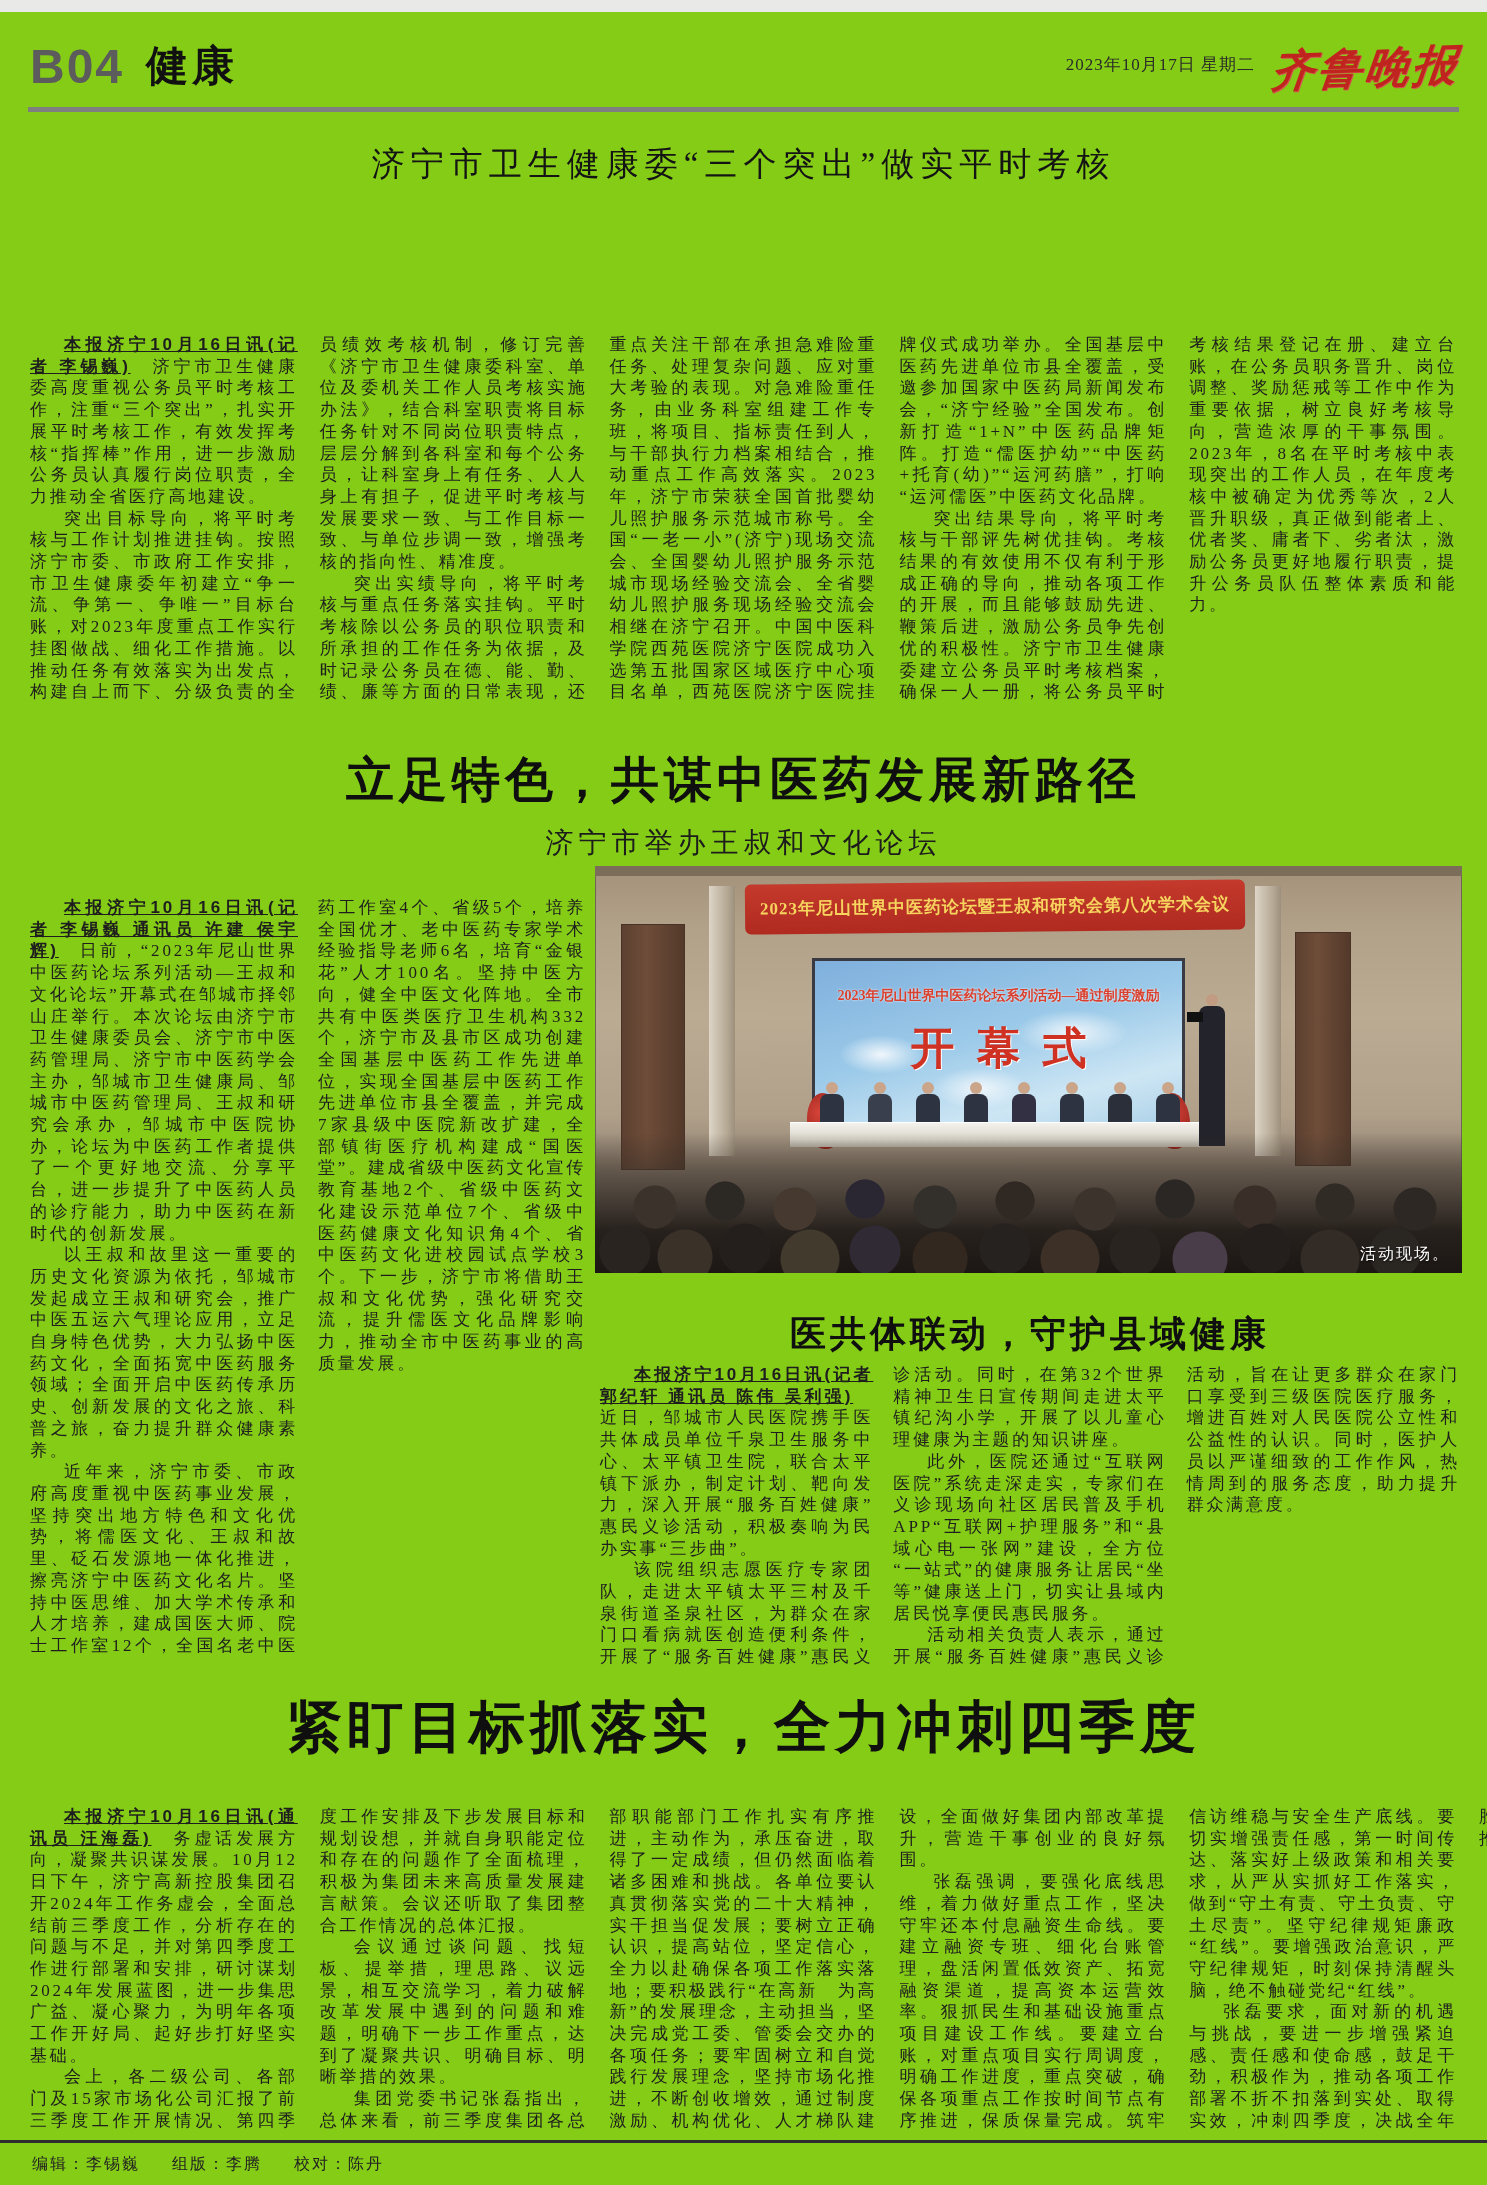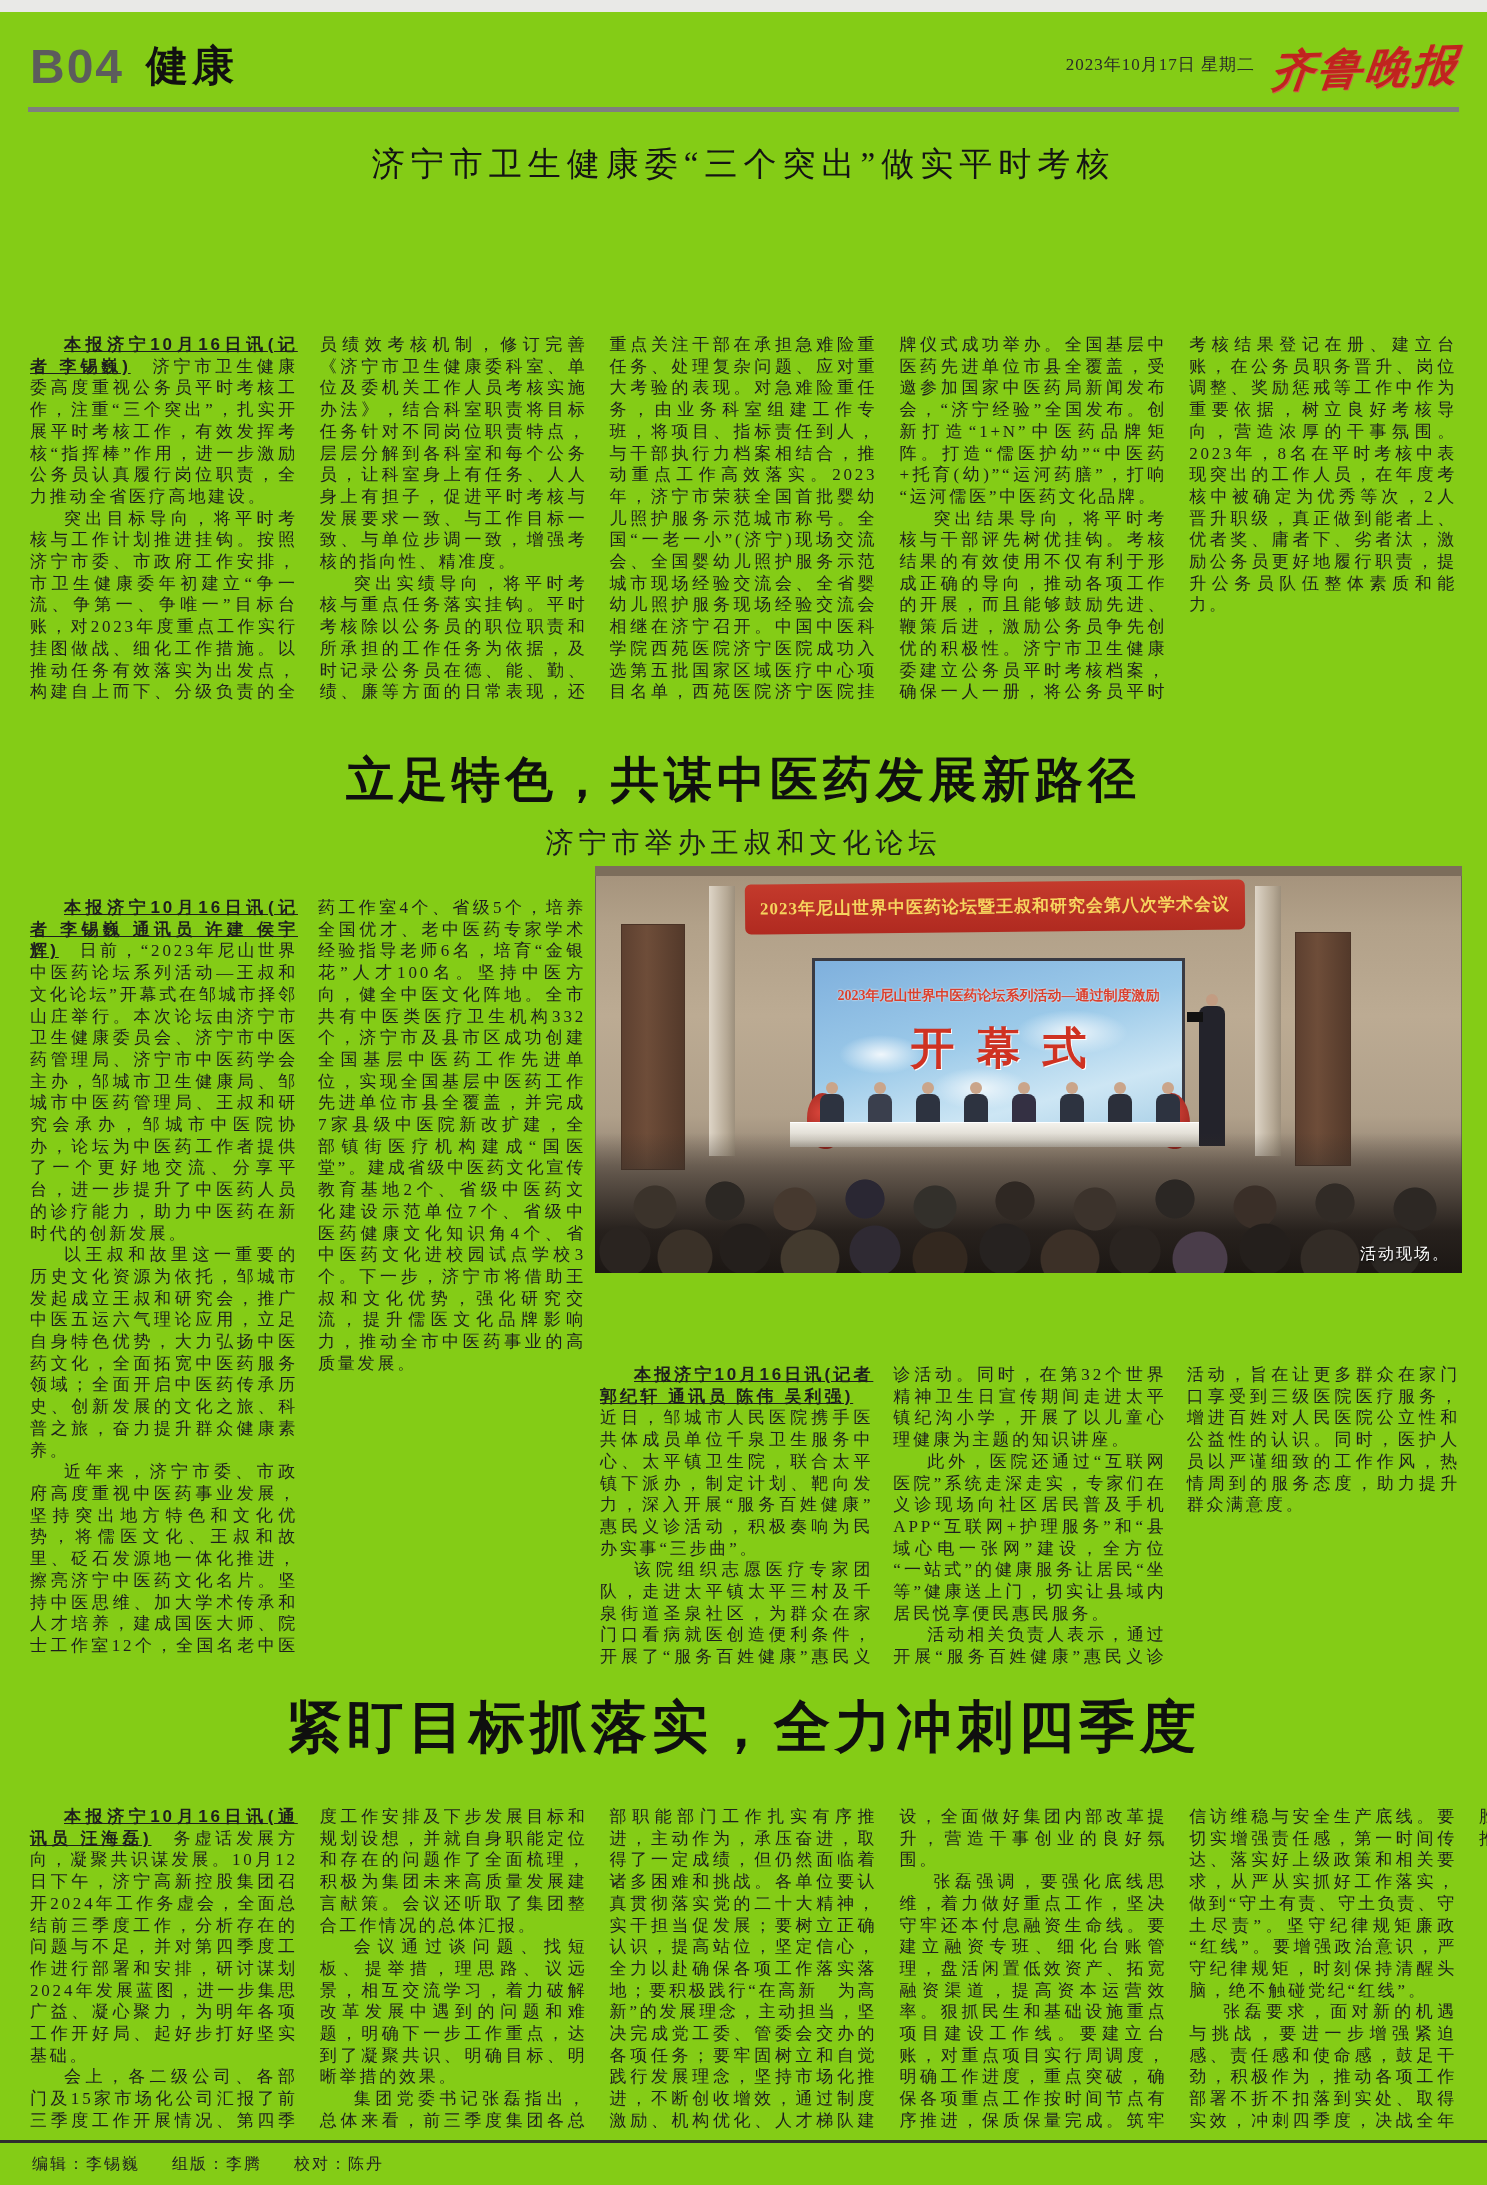--- a/index.html
+++ b/index.html
@@ -164,20 +164,21 @@
       <span class="person"></span>
       <span class="person"></span>
       <span class="person"></span>
     </div>
     <div class="stage-table"></div>
     <div class="videographer"></div>
     <div class="audience"></div>
     <div class="photo-caption">活动现场。</div>
   </div>
 
+  <h3 class="big-title a3-title" style="margin:0">医共体联动，守护县域健康</h3>
   <div class="a3-body cols">
     <p class="body-text"><b>本报济宁10月16日讯(记者 郭纪轩 通讯员 陈伟 吴利强)</b><span>　近日，邹城市人民医院携手医共体成员单位千泉卫生服务中心、太平镇卫生院，联合太平镇下派办，制定计划、靶向发力，深入开展“服务百姓健康”惠民义诊活动，积极奏响为民办实事“三步曲”。</span></p>
     <div class="holder"><p class="body-text">该院组织志愿医疗专家团队，走进太平镇太平三村及千泉街道圣泉社区，为群众在家门口看病就医创造便利条件，开展了“服务百姓健康”惠民义诊活动。同时，在第32个世界精神卫生日宣传期间走进太平镇纪沟小学，开展了以儿童心理健康为主题的知识讲座。</p><p class="body-text">此外，医院还通过“互联网医院”系统走深走实，专家们在义诊现场向社区居民普及手机APP“互联网+护理服务”和“县域心电一张网”建设，全方位“一站式”的健康服务让居民“坐等”健康送上门，切实让县域内居民悦享便民惠民服务。</p><p class="body-text">活动相关负责人表示，通过开展“服务百姓健康”惠民义诊活动，旨在让更多群众在家门口享受到三级医院医疗服务，增进百姓对人民医院公立性和公益性的认识。同时，医护人员以严谨细致的工作作风，热情周到的服务态度，助力提升群众满意度。</p></div>
   </div>
 
   <h2 class="big-title a4-title" style="margin:0">紧盯目标抓落实，全力冲刺四季度</h2>
   <div class="a4-body cols">
     <p class="body-text"><b>本报济宁10月16日讯(通讯员 汪海磊)</b><span>　务虚话发展方向，凝聚共识谋发展。10月12日下午，济宁高新控股集团召开2024年工作务虚会，全面总结前三季度工作，分析存在的问题与不足，并对第四季度工作进行部署和安排，研讨谋划2024年发展蓝图，进一步集思广益、凝心聚力，为明年各项工作开好局、起好步打好坚实基础。</span></p>
     <div class="holder"><p class="body-text">会上，各二级公司、各部门及15家市场化公司汇报了前三季度工作开展情况、第四季度工作安排及下步发展目标和规划设想，并就自身职能定位和存在的问题作了全面梳理，积极为集团未来高质量发展建言献策。会议还听取了集团整合工作情况的总体汇报。</p><p class="body-text">会议通过谈问题、找短板、提举措，理思路、议远景，相互交流学习，着力破解改革发展中遇到的问题和难题，明确下一步工作重点，达到了凝聚共识、明确目标、明晰举措的效果。</p><p class="body-text">集团党委书记张磊指出，总体来看，前三季度集团各总部职能部门工作扎实有序推进，主动作为，承压奋进，取得了一定成绩，但仍然面临着诸多困难和挑战。各单位要认真贯彻落实党的二十大精神，实干担当促发展；要树立正确认识，提高站位，坚定信心，全力以赴确保各项工作落实落地；要积极践行“在高新　为高新”的发展理念，主动担当，坚决完成党工委、管委会交办的各项任务；要牢固树立和自觉践行发展理念，坚持市场化推进，不断创收增效，通过制度激励、机构优化、人才梯队建设，全面做好集团内部改革提升，营造干事创业的良好氛围。</p><p class="body-text">张磊强调，要强化底线思维，着力做好重点工作，坚决守牢还本付息融资生命线。要建立融资专班、细化台账管理，盘活闲置低效资产、拓宽融资渠道，提高资本运营效率。狠抓民生和基础设施重点项目建设工作线。要建立台账，对重点项目实行周调度，明确工作进度，重点突破，确保各项重点工作按时间节点有序推进，保质保量完成。筑牢信访维稳与安全生产底线。要切实增强责任感，第一时间传达、落实好上级政策和相关要求，从严从实抓好工作落实，做到“守土有责、守土负责、守土尽责”。坚守纪律规矩廉政“红线”。要增强政治意识，严守纪律规矩，时刻保持清醒头脑，绝不触碰党纪“红线”。</p><p class="body-text">张磊要求，面对新的机遇与挑战，要进一步增强紧迫感、责任感和使命感，鼓足干劲，积极作为，推动各项工作部署不折不扣落到实处、取得实效，冲刺四季度，决战全年胜，确保完成全年任务目标，推动集团高质量发展。</p></div>
   </div>

